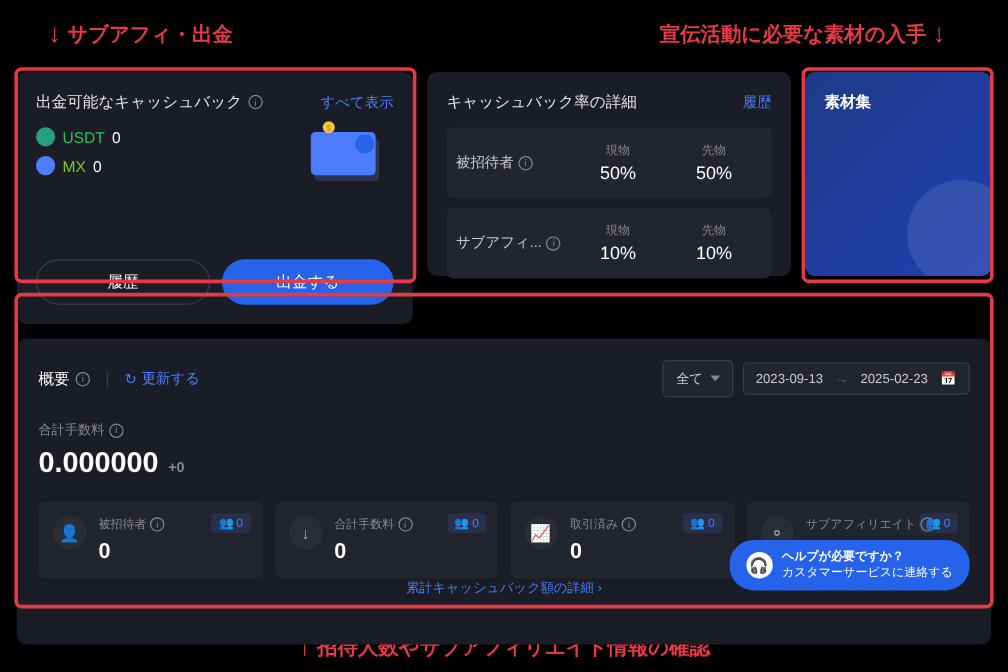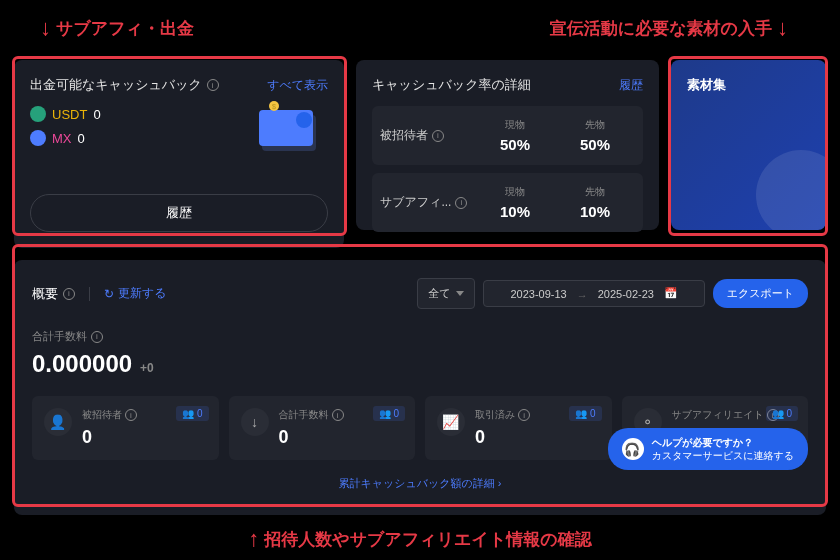--- a/index.html
+++ b/index.html
@@ -2,65 +2,65 @@
 <html><head>
 <meta charset="utf-8">
 <style>
 *{margin:0;padding:0;box-sizing:border-box;font-family:-apple-system,BlinkMacSystemFont,"Segoe UI",sans-serif}
 body{background:#000;width:840px;height:560px;overflow:hidden;position:relative;color:#fff}
 .annot{position:absolute;color:#e63946;font-weight:bold;font-size:17px;display:flex;align-items:center;gap:5px}
 .annot-arrow{font-size:22px}
 .content-wrap{padding:60px 14px 0}
 .top-row{display:flex;gap:12px;margin-bottom:12px}
 .card{background:#1a1d26;border-radius:8px;padding:16px}
-.cashback-card{flex:0 0 330px;position:relative;height:188px}
+.cashback-card{flex:0 0 330px;position:relative;height:210px}
 .rate-card{flex:1;height:170px}
 .material-card{flex:0 0 155px;background:linear-gradient(135deg,#1e3a8a,#1e40af);height:170px;position:relative;overflow:hidden}
 .card-header{display:flex;justify-content:space-between;align-items:center;margin-bottom:12px}
 .card-title{font-size:13px;color:#e5e5e5;font-weight:500;display:flex;align-items:center;gap:5px}
 .info-icon{width:12px;height:12px;border:1px solid #888;border-radius:50%;display:inline-flex;align-items:center;justify-content:center;font-size:8px;color:#888}
 .link-text{color:#4d7cfe;font-size:12px;cursor:pointer}
 .coin-row{display:flex;align-items:center;gap:6px;margin-bottom:8px;font-size:13px}
 .coin-icon{width:16px;height:16px;border-radius:50%;display:inline-block}
 .usdt-icon{background:#26a17b}
 .mx-icon{background:#4d7cfe}
 .wallet-img{position:absolute;right:20px;top:40px;width:70px;height:55px}
 .btn-row{display:flex;gap:10px;position:absolute;bottom:16px;left:16px;right:16px}
 .btn{flex:1;padding:9px 0;border-radius:20px;font-size:13px;text-align:center;cursor:pointer;border:none}
 .btn-outline{background:transparent;border:1px solid #3a3d46;color:#fff}
 .btn-primary{background:#2563eb;color:#fff}
 .rate-row{display:flex;align-items:center;padding:12px 8px;background:#22252e;border-radius:6px;margin-bottom:8px}
 .rate-label{flex:1;font-size:12px;color:#ccc;display:flex;align-items:center;gap:4px}
 .rate-col{flex:0 0 80px;text-align:center}
 .rate-col-label{font-size:10px;color:#888;margin-bottom:4px}
-.rate-col-val{font-size:15px;font-weight:bold}
+.rate-col-val{font-size:15px;font-weight:normal}
 .material-title{font-size:13px;font-weight:bold;margin-bottom:8px}
 .material-desc{font-size:10px;color:#b8c5e8;line-height:1.5}
 .material-bg{position:absolute;right:-20px;bottom:-10px;width:90px;height:90px;border-radius:50%;background:rgba(255,255,255,0.1)}
 .overview-card{padding:18px;height:255px;position:relative}
 .overview-header{display:flex;align-items:center;gap:14px;margin-bottom:20px}
 .overview-title{font-size:13px;font-weight:500;display:flex;align-items:center;gap:5px}
 .refresh{color:#4d7cfe;font-size:12px;cursor:pointer;display:flex;align-items:center;gap:4px}
 .divider{width:1px;height:14px;background:#3a3d46}
 .filters{margin-left:auto;display:flex;gap:8px;align-items:center}
 .dropdown{background:#22252e;border:1px solid #3a3d46;border-radius:4px;padding:7px 10px;font-size:11px;color:#ccc;display:flex;align-items:center;gap:6px;cursor:pointer}
-.date-range{background:#22252e;border:1px solid #3a3d46;border-radius:4px;padding:6px 26px;font-size:11px;color:#ccc;display:flex;align-items:center;gap:10px}
+.date-range{background:#22252e;border:1px solid #3a3d46;border-radius:4px;padding:6px 10px;font-size:11px;color:#ccc;display:flex;align-items:center;gap:10px}
 .export-btn{background:#2563eb;color:#fff;border:none;border-radius:14px;padding:7px 14px;font-size:11px;cursor:pointer}
 .total-fee{margin-bottom:18px}
 .total-label{font-size:11px;color:#888;display:flex;align-items:center;gap:4px;margin-bottom:6px}
 .total-value{font-size:24px;font-weight:bold;display:flex;align-items:baseline;gap:8px}
 .total-delta{font-size:12px;color:#888}
 .stats-row{display:flex;gap:10px}
 .stat-card{flex:1;background:#22252e;border-radius:6px;padding:12px;display:flex;gap:10px;align-items:flex-start;position:relative}
 .stat-icon{width:28px;height:28px;border-radius:50%;background:#2a2d36;display:flex;align-items:center;justify-content:center;font-size:14px;color:#aaa}
 .stat-content{flex:1}
 .stat-label{font-size:10px;color:#888;display:flex;align-items:center;gap:3px;margin-bottom:5px}
 .stat-value{font-size:18px;font-weight:bold}
 .stat-badge{position:absolute;top:10px;right:10px;background:rgba(77,124,254,0.15);color:#4d7cfe;font-size:10px;padding:2px 6px;border-radius:3px;display:flex;align-items:center;gap:2px}
-.detail-link{text-align:center;margin-top:16px;font-size:11px;color:#4d7cfe;cursor:pointer}
+.detail-link{text-align:center;margin-top:0;font-size:11px;color:#4d7cfe;cursor:pointer}
 .help-btn{position:absolute;bottom:45px;right:18px;background:#2563eb;border-radius:20px;padding:8px 14px;display:flex;align-items:center;gap:8px;cursor:pointer}
 .help-icon{width:22px;height:22px;background:#fff;border-radius:50%;display:flex;align-items:center;justify-content:center;color:#2563eb;font-size:13px}
 .help-text{font-size:10px;line-height:1.3}
 .help-title{font-weight:bold}
 .red-box{position:absolute;border:3px solid #e63946;border-radius:6px;pointer-events:none}
 .chev-down{display:inline-block;width:0;height:0;border-left:4px solid transparent;border-right:4px solid transparent;border-top:5px solid #888}
 .cal-icon{color:#888;font-size:11px}
 .arrow-r{color:#666}
 </style>
 </head>
@@ -85,37 +85,38 @@
   <div class="card cashback-card">
     <div class="card-header">
       <span class="card-title">
         <span>出金可能なキャッシュバック</span>
         <span class="info-icon">i</span>
       </span>
       <span class="link-text">すべて表示</span>
     </div>
     <div class="coin-row">
       <span class="coin-icon usdt-icon"></span>
-      <span style="color:#eab308">USDT</span>
+      <span style="color:#22c55e">USDT</span>
       <span>0</span>
     </div>
     <div class="coin-row">
       <span class="coin-icon mx-icon"></span>
-      <span style="color:#ec4899">MX</span>
+      <span style="color:#84cc16">MX</span>
       <span>0</span>
     </div>
     <svg class="wallet-img" viewBox="0 0 70 55">
       <rect x="8" y="15" width="54" height="36" rx="4" fill="#2a3450"></rect>
       <rect x="5" y="10" width="54" height="36" rx="4" fill="#4d7cfe"></rect>
       <circle cx="50" cy="20" r="8" fill="#2563eb"></circle>
       <circle cx="20" cy="6" r="5" fill="#f5c542"></circle>
       <text x="20" y="9" font-size="7" fill="#b8941e" text-anchor="middle">$</text>
     </svg>
     <div class="btn-row">
       <button class="btn btn-outline">履歴</button>
+      <button class="btn btn-primary">出金する</button>
     </div>
   </div>
 
   <div class="card rate-card">
     <div class="card-header">
       <span class="card-title">キャッシュバック率の詳細</span>
       <span class="link-text">履歴</span>
     </div>
     <div class="rate-row">
       <span class="rate-label">
@@ -168,21 +169,20 @@
       <div class="dropdown">
             <span>全て</span>
             <span class="chev-down"></span>
           </div>
       <div class="date-range">
         <span>2023-09-13</span>
         <span class="arrow-r">→</span>
         <span>2025-02-23</span>
         <span class="cal-icon">📅</span>
       </div>
-      <button class="export-btn">エクスポート</button>
     </div>
   </div>
   <div class="total-fee">
     <div class="total-label">
           <span>合計手数料</span>
           <span class="info-icon">i</span>
         </div>
     <div class="total-value">
           <span>0.000000</span>
           <span class="total-delta">+0</span>

